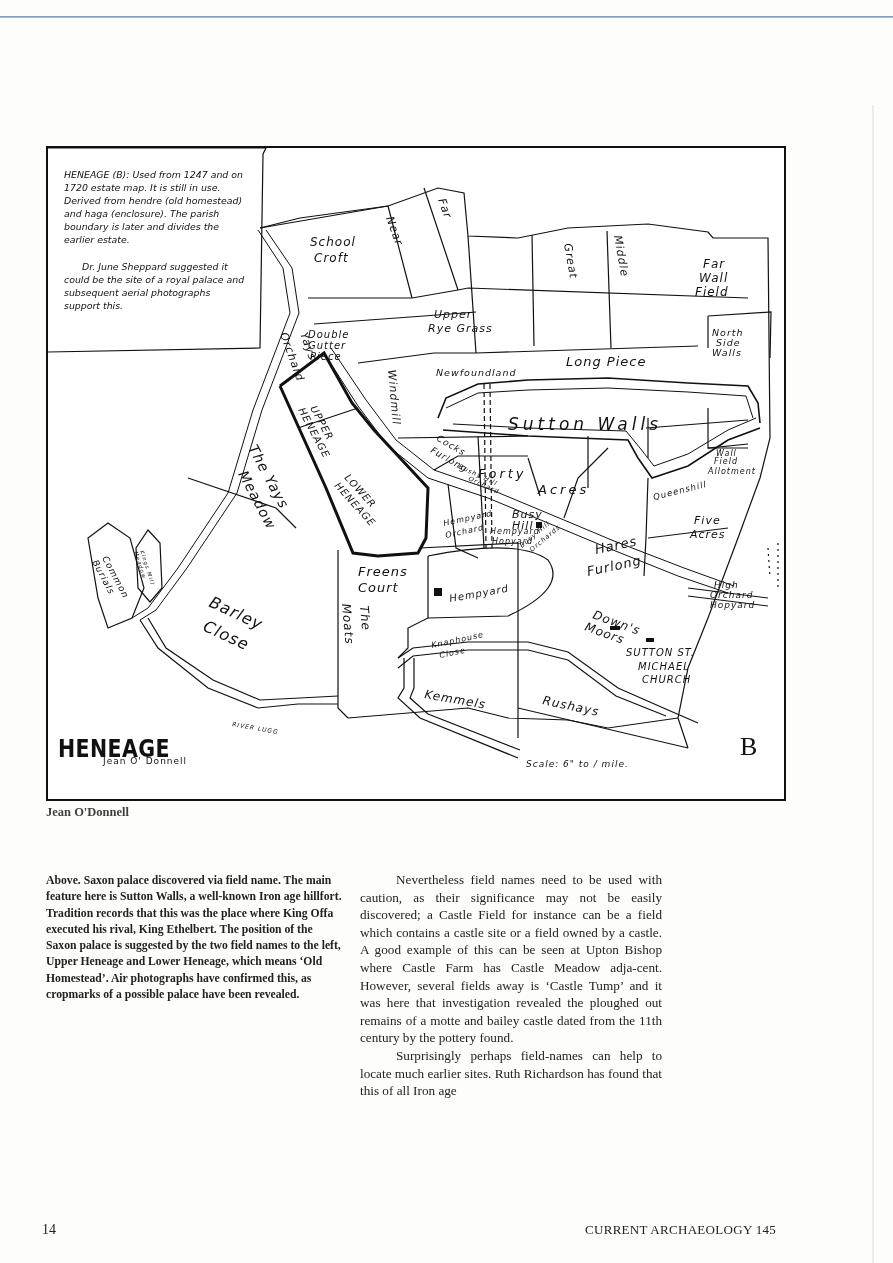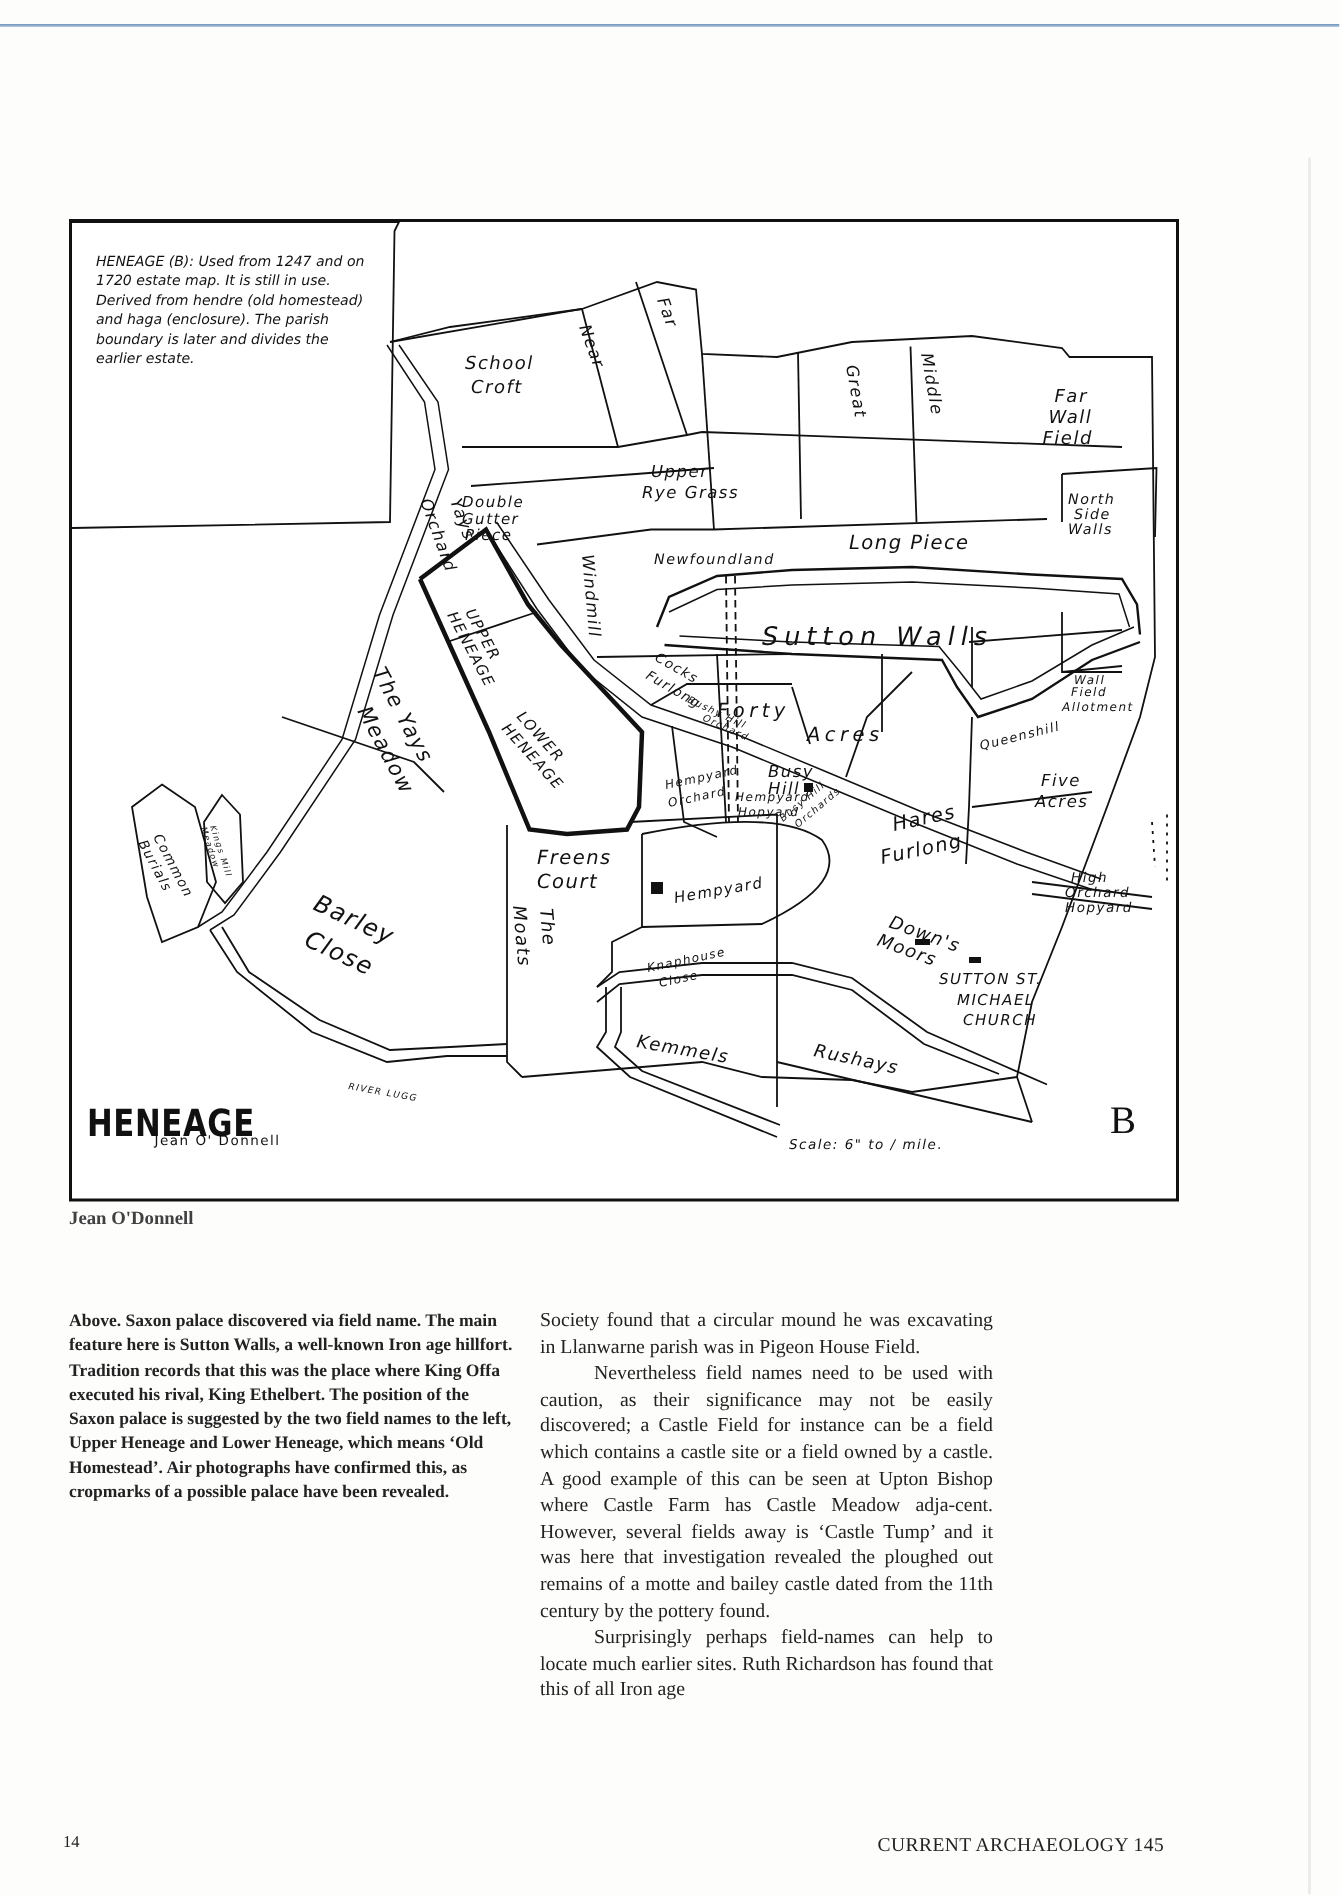--- a/index.html
+++ b/index.html
@@ -14,21 +14,21 @@
   .note .indent{text-indent:18px;}
   .map-title{position:absolute;left:10px;top:586px;font-family:"DejaVu Sans",sans-serif;font-weight:bold;font-size:25px;letter-spacing:0.5px;transform:scaleX(0.82);transform-origin:left;color:#111;}
   .map-author{position:absolute;left:55px;top:608px;font-family:"DejaVu Sans",sans-serif;font-size:9px;color:#111;letter-spacing:1px;}
   .scale{position:absolute;left:478px;top:611px;font-family:"DejaVu Sans",sans-serif;font-style:italic;font-size:9px;color:#111;letter-spacing:1px;}
   .letter-b{position:absolute;left:692px;top:584px;font-family:"Liberation Serif",serif;font-size:26px;color:#111;}
   .credit{position:absolute;left:46px;top:805px;font-family:"Liberation Serif",serif;font-size:12.5px;font-weight:bold;color:#404040;}
   .caption{position:absolute;left:46px;top:873px;width:298px;font-family:"Liberation Serif",serif;font-weight:bold;font-size:11.7px;line-height:16.3px;color:#222;}
   .body{position:absolute;left:360px;top:871px;width:302px;font-family:"Liberation Serif",serif;font-size:13.2px;line-height:17.6px;color:#222;text-align:justify;}
   .body p{margin:0;}
   .body p.ind{text-indent:36px;}
-  .footer-left{position:absolute;left:42px;top:1222px;font-size:11px;color:#222;text-align:center;}
+  .footer-left{position:absolute;left:42px;top:1222px;font-size:14px;color:#222;text-align:center;}
   .footer-right{position:absolute;left:585px;top:1222px;font-size:13px;color:#222;letter-spacing:0.3px;}
 </style>
 </head>
 <body>
 
 <div class="topbar"></div>
 <div class="rightedge"></div>
 
 <div class="figure">
   <svg width="736" height="651" viewBox="0 0 736 651">
@@ -188,31 +188,31 @@
       <text x="590" y="522" font-size="10">MICHAEL</text>
       <text x="594" y="535" font-size="10">CHURCH</text>
       <text x="376" y="550" font-size="12" transform="rotate(10 376 550)">Kemmels</text>
       <text x="494" y="556" font-size="12" transform="rotate(12 494 556)">Rushays</text>
       <text x="184" y="578" font-size="6" transform="rotate(10 184 578)">RIVER LUGG</text>
     </g>
   </svg>
 
   <div class="note">
     <p>HENEAGE (B): Used from 1247 and on 1720 estate map. It is still in use. Derived from hendre (old homestead) and haga (enclosure). The parish boundary is later and divides the earlier estate.</p>
+    <p class="indent">Dr. June Sheppard suggested it could be the site of a royal palace and subsequent aerial photographs support this.</p>
   </div>
   <div class="map-title">HENEAGE</div>
   <div class="map-author">Jean O' Donnell</div>
   <div class="scale">Scale: 6" to / mile.</div>
   <div class="letter-b">B</div>
 </div>
 
 <div class="credit">Jean O'Donnell</div>
 
 <div class="caption">Above. Saxon palace discovered via field name. The main feature here is Sutton Walls, a well-known Iron age hillfort. Tradition records that this was the place where King Offa executed his rival, King Ethelbert. The position of the Saxon palace is suggested by the two field names to the left, Upper Heneage and Lower Heneage, which means ‘Old Homestead’. Air photographs have confirmed this, as cropmarks of a possible palace have been revealed.</div>
 
 <div class="body">
-  <p>Society found that a circular mound he was excavating in Llanwarne parish was in Pigeon House Field.</p>
   <p class="ind">Nevertheless field names need to be used with caution, as their significance may not be easily discovered; a Castle Field for instance can be a field which contains a castle site or a field owned by a castle. A good example of this can be seen at Upton Bishop where Castle Farm has Castle Meadow adja-cent. However, several fields away is ‘Castle Tump’ and it was here that investigation revealed the ploughed out remains of a motte and bailey castle dated from the 11th century by the pottery found.</p>
   <p class="ind">Surprisingly perhaps field-names can help to locate much earlier sites. Ruth Richardson has found that this of all Iron age</p>
 </div>
 
 <div class="footer-left">14</div>
 <div class="footer-right">CURRENT ARCHAEOLOGY 145</div>
 
 </body></html>

